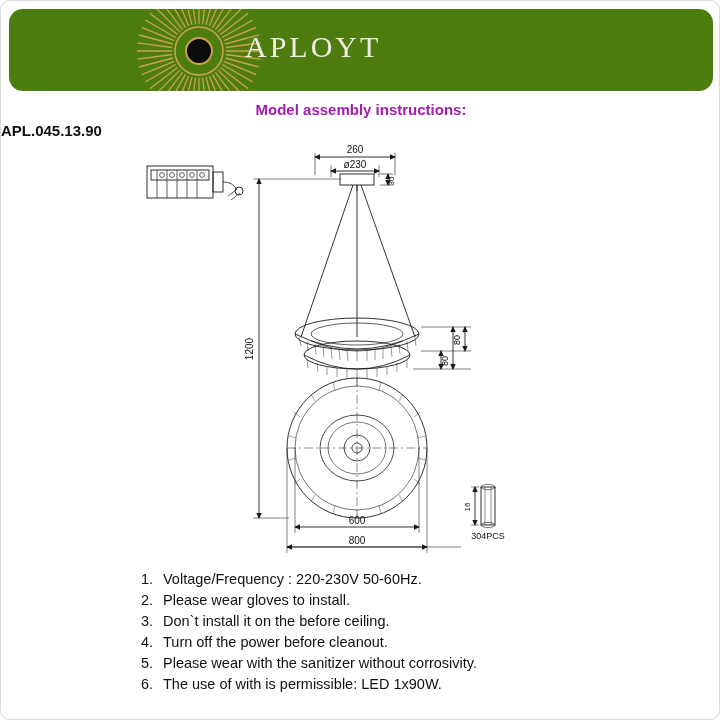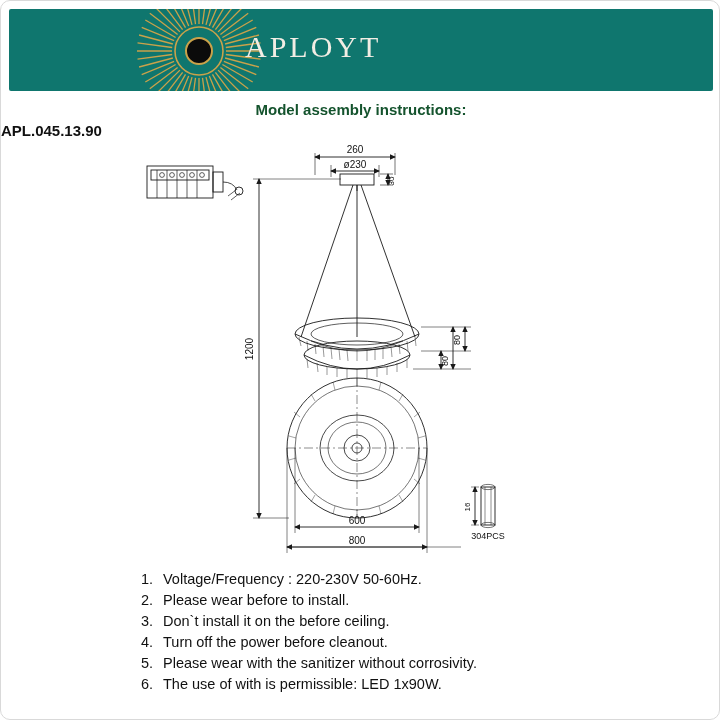--- a/index.html
+++ b/index.html
@@ -15,41 +15,41 @@
     width:720px;height:720px;
     box-sizing:border-box;
     border:1px solid #d9d9d9;
     border-radius:10px;
     background:#fff;
   }
 
   
   .banner{
     position:absolute;left:8px;top:8px;width:704px;height:82px;
-    background:#0f766e;
+    background:#4d7c0f;
     overflow:hidden;
-    border-radius:2px;
+    border-radius:14px;
   }
   .banner .rays-left{
     position:absolute;left:120px;top:-28px;width:140px;height:140px;
   }
   .banner .rays-right{
     position:absolute;right:-40px;top:-76px;width:260px;height:240px;
   }
   .brand{
     position:absolute;left:236px;top:21px;
     font-size:30px;letter-spacing:3px;
     color:#f2ede4;font-weight:400;
     font-family:"Liberation Serif", serif;
   }
 
   
   .title{
     position:absolute;left:0;top:100px;width:720px;text-align:center;
-    font-size:15px;font-weight:bold;color:#14532d;
+    font-size:15px;font-weight:bold;color:#a21caf;
   }
   .subtitle{
     position:absolute;left:0;top:121px;width:720px;text-align:left;
     font-size:15px;font-weight:bold;color:#111;
   }
 
   
   .drawing{
     position:absolute;left:0;top:140px;width:720px;height:420px;
   }
@@ -334,21 +334,21 @@
     </g>
   </svg>
 
   <div class="instructions">
     <div class="ins-row">
       <span class="ins-num">1.</span>
       <span class="ins-text">Voltage/Frequency : 220-230V 50-60Hz.</span>
     </div>
     <div class="ins-row">
       <span class="ins-num">2.</span>
-      <span class="ins-text">Please wear before to install.</span>
+      <span class="ins-text">Please wear gloves to install.</span>
     </div>
     <div class="ins-row">
       <span class="ins-num">3.</span>
       <span class="ins-text">Don`t install it on the before ceiling.</span>
     </div>
     <div class="ins-row">
       <span class="ins-num">4.</span>
       <span class="ins-text">Turn off the power before cleanout.</span>
     </div>
     <div class="ins-row">

